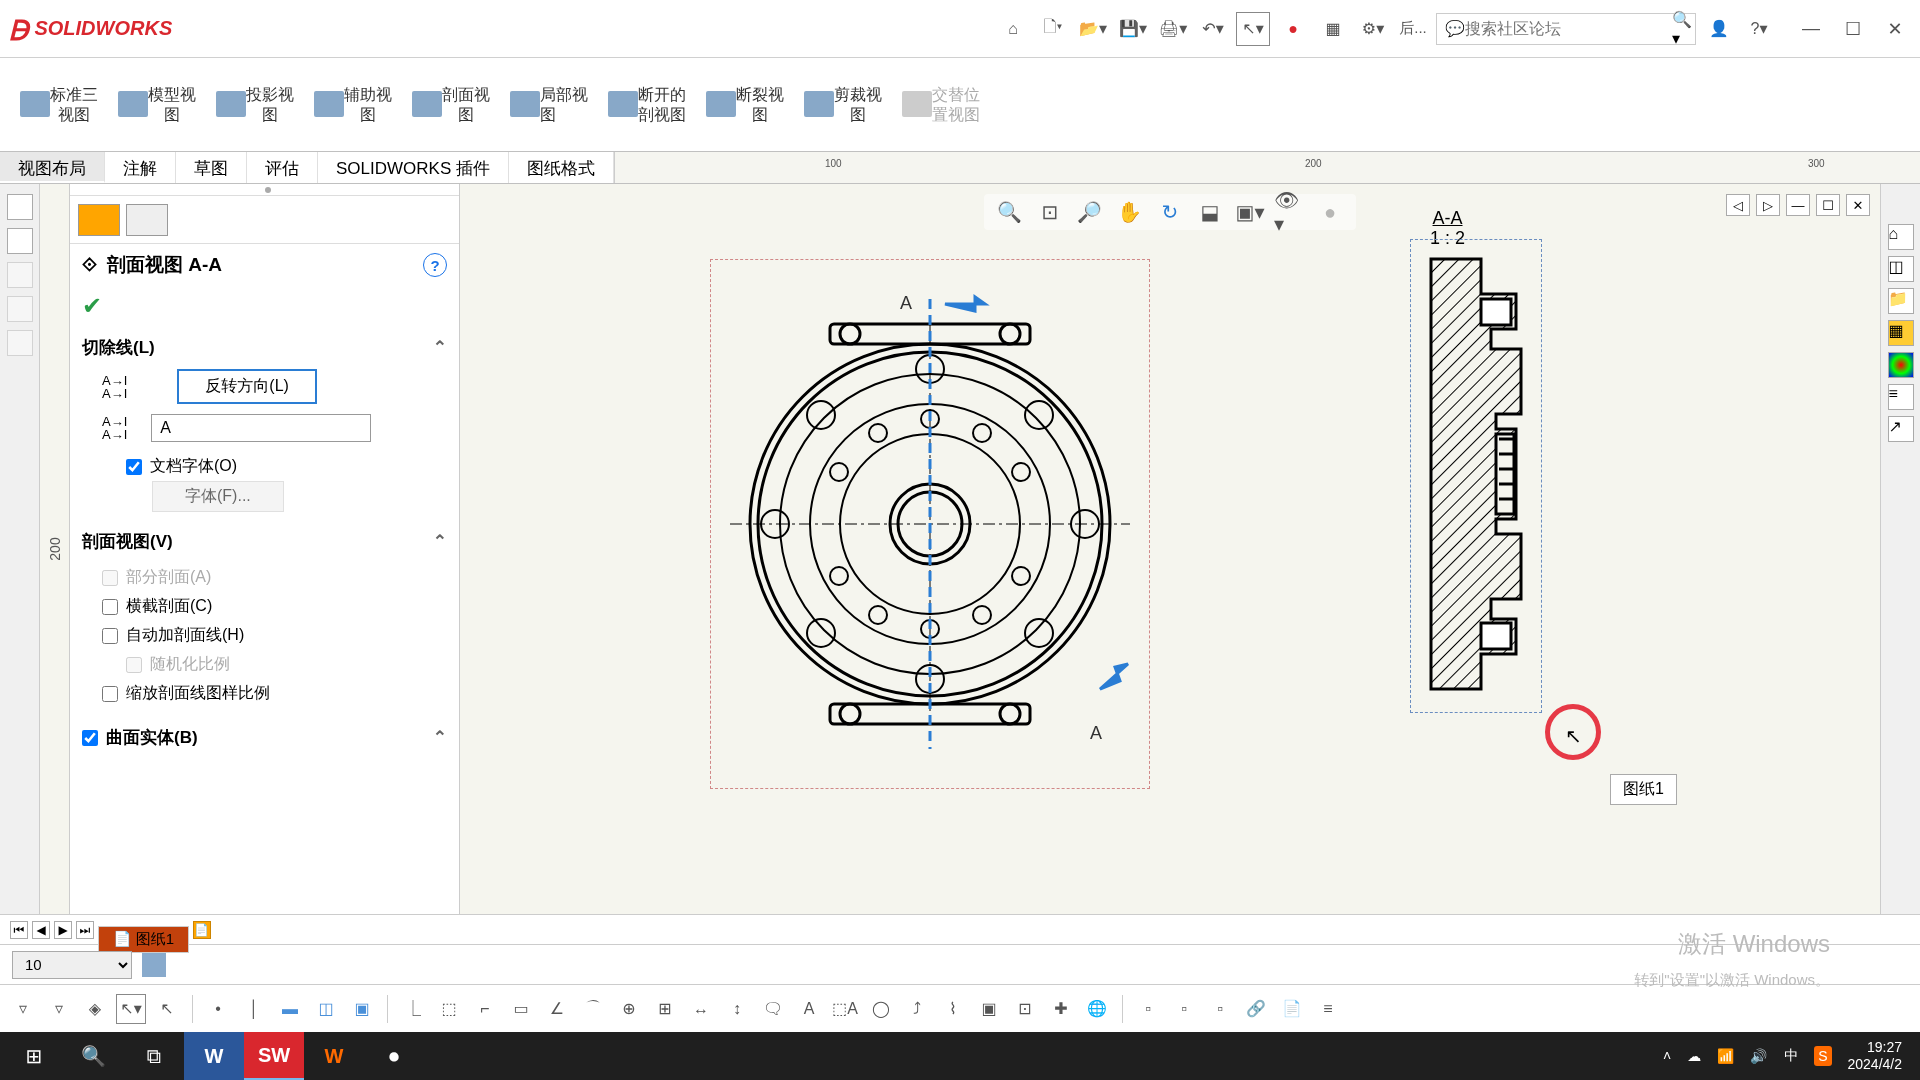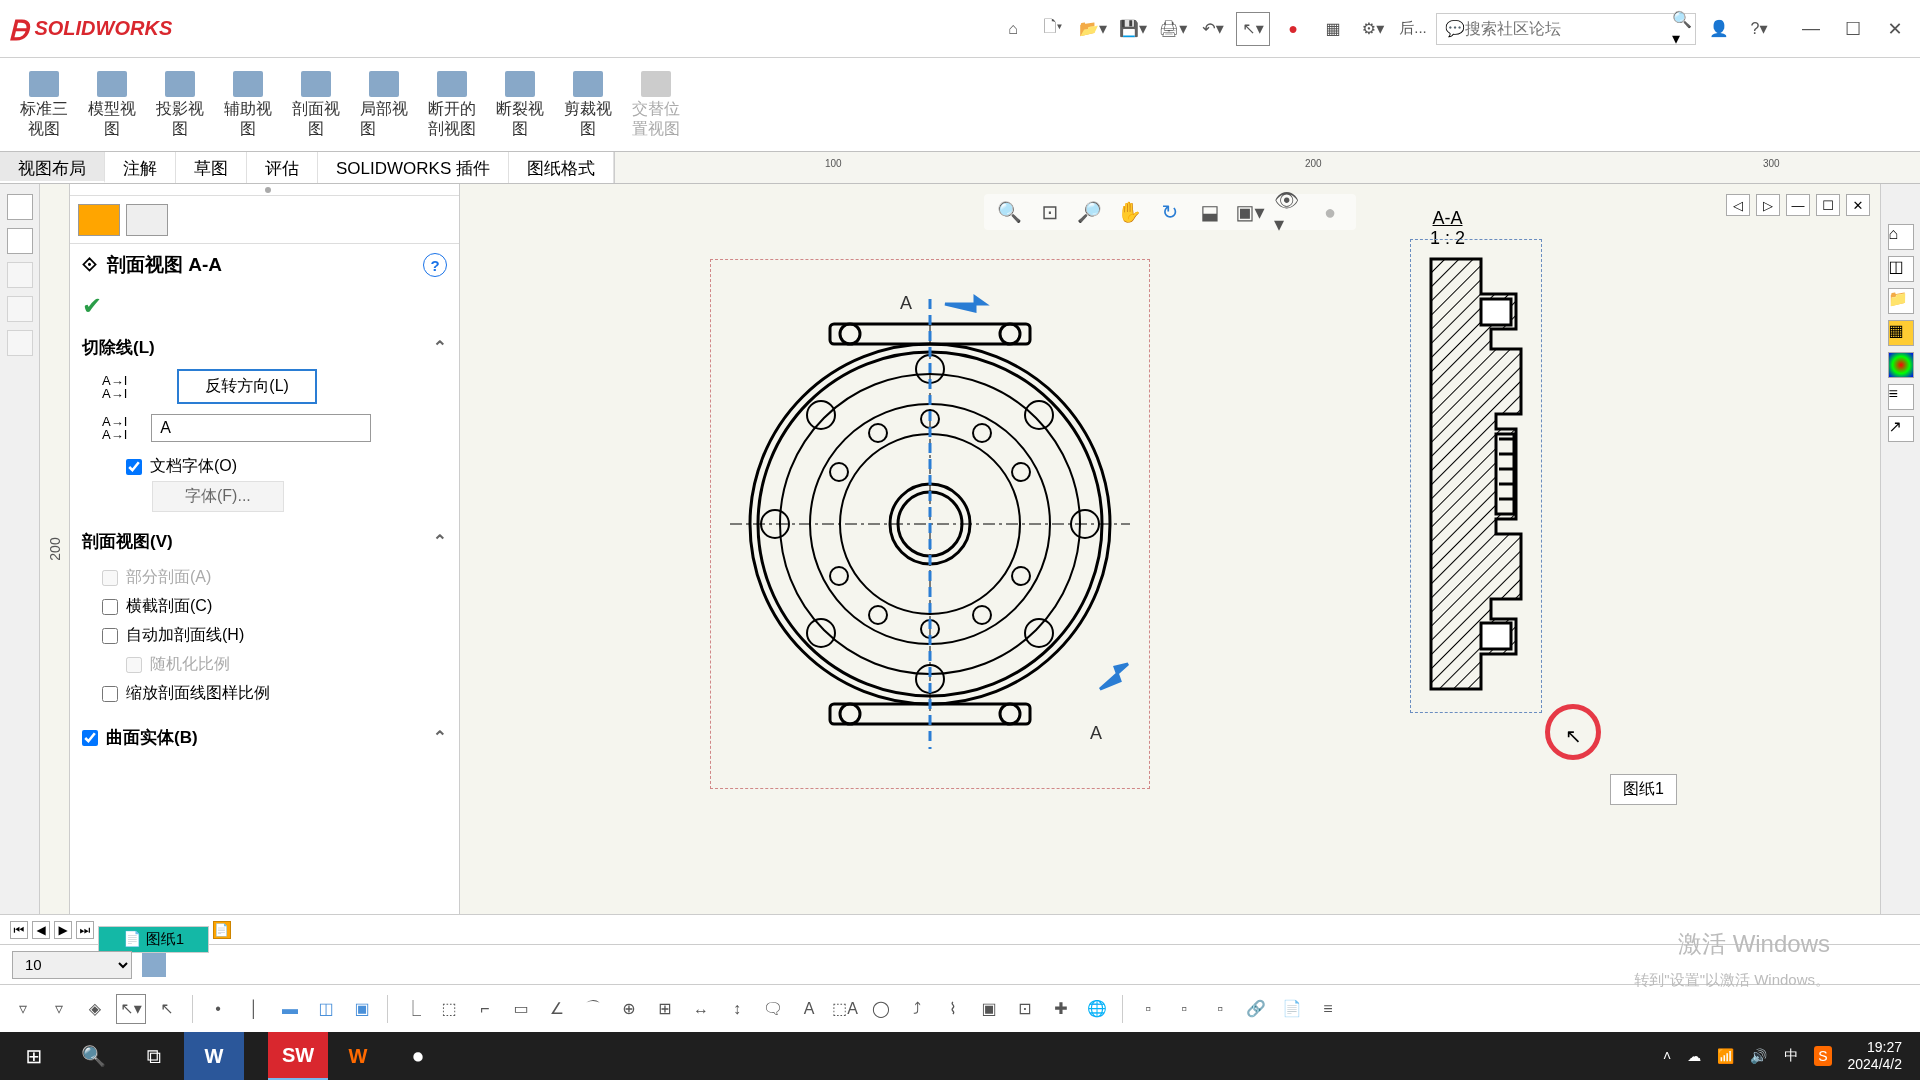--- a/index.html
+++ b/index.html
@@ -13,21 +13,21 @@
 .menu-item { padding: 6px 12px; cursor: pointer; color: #333; font-size: 18px; }
 .menu-icons { display: flex; gap: 6px; align-items: center; margin-left: auto; }
 .menu-icon { width: 34px; height: 34px; display: flex; align-items: center; justify-content: center; color: #555; cursor: pointer; }
 .search-box { display: flex; align-items: center; background: #fff; border: 1px solid #ccc; padding: 3px 8px; width: 260px; height: 32px; }
 .search-input { border: none; outline: none; flex: 1; font-size: 16px; color: #999; }
 .win-controls { display: flex; gap: 8px; margin-left: 12px; }
 .win-btn { width: 34px; height: 34px; display: flex; align-items: center; justify-content: center; cursor: pointer; font-size: 18px; color: #555; }
 
 
 .ribbon { height: 94px; background: #fff; display: flex; padding: 6px 10px; border-bottom: 1px solid #c0c0c0; }
-.ribbon-btn { display: flex; flex-direction: column; align-items: center; justify-content: center; padding: 0 10px; cursor: pointer; font-size: 16px; color: #333; line-height: 1.2; }
+.ribbon-btn { display: flex; align-items: center; justify-content: center; padding: 0 10px; cursor: pointer; font-size: 16px; color: #333; line-height: 1.2; }
 .ribbon-btn.disabled { color: #aaa; }
 .ribbon-icn { width: 30px; height: 26px; background: #88a8c8; margin-bottom: 2px; border-radius: 2px; }
 .ribbon-icn.d { background: #ccc; }
 
 
 .tabstrip { height: 32px; background: #fff; display: flex; border-bottom: 1px solid #c0c0c0; }
 .tab { padding: 5px 18px; font-size: 17px; cursor: pointer; border-right: 1px solid #e0e0e0; }
 .tab.active { background: #e8e8e8; border-bottom: 2px solid #fff; }
 .ruler { flex: 1; background: #f5f5f0; position: relative; border-left: 1px solid #ccc; overflow: hidden; font-size: 10px; color: #555; }
 .ruler span { position: absolute; top: 6px; }
@@ -64,21 +64,21 @@
 .section-view { position: absolute; left: 950px; top: 55px; border: 1px dashed #6a8dc0; padding: 14px 10px; }
 .sec-label { position: absolute; left: 970px; top: 25px; font-size: 18px; text-align: center; line-height: 1.1; }
 .cursor-ring { position: absolute; width: 56px; height: 56px; border: 5px solid #e63946; border-radius: 50%; left: 1085px; top: 520px; pointer-events: none; }
 .cursor-arrow { position: absolute; left: 1105px; top: 540px; font-size: 20px; pointer-events: none; }
 .tooltip { position: absolute; left: 1150px; top: 590px; background: #fff; border: 1px solid #aaa; padding: 4px 12px; font-size: 16px; }
 .right-rail { width: 40px; background: #f0f0f0; display: flex; flex-direction: column; gap: 6px; padding-top: 40px; align-items: center; border-left: 1px solid #ccc; }
 
 
 .sheet-tabs { height: 30px; background: #fff; display: flex; align-items: center; border-top: 1px solid #ccc; padding: 0 10px; gap: 4px; font-size: 15px; }
 .sheet-nav { width: 18px; height: 18px; border: 1px solid #aaa; cursor: pointer; display: flex; align-items: center; justify-content: center; font-size: 12px; }
-.sheet-tab { padding: 3px 24px; border: 1px solid #ccc; background: #14b8a6; cursor: pointer; margin-top: 20px; }
+.sheet-tab { padding: 3px 14px; border: 1px solid #ccc; background: #c2410c; cursor: pointer; margin-top: 20px; }
 
 
 .scale-row { height: 40px; background: #fff; display: flex; align-items: center; padding: 0 12px; border-top: 1px solid #ccc; }
 .scale-select { width: 120px; height: 28px; border: 1px solid #aaa; padding: 2px 8px; font-size: 15px; }
 
 
 .bottom-tb { height: 48px; background: #fff; display: flex; align-items: center; padding: 0 8px; gap: 6px; border-top: 1px solid #ccc; }
 .bt-icon { width: 30px; height: 30px; border: 1px solid transparent; display: flex; align-items: center; justify-content: center; cursor: pointer; color: #555; font-size: 16px; }
 .bt-sep { width: 1px; height: 28px; background: #ccc; margin: 0 4px; }
 
@@ -87,21 +87,21 @@
 .status-item { padding: 0 16px; }
 .status-spacer { flex: 1; }
 
 
 .watermark { position: absolute; right: 90px; bottom: 120px; color: #bbb; font-size: 24px; pointer-events: none; }
 .watermark2 { position: absolute; right: 90px; bottom: 90px; color: #bbb; font-size: 15px; pointer-events: none; }
 
 
 .taskbar { position: absolute; bottom: 0; left: 0; right: 0; height: 48px; background: #1f1f1f; display: flex; align-items: center; padding: 0 4px; }
 .tb-btn { width: 60px; height: 48px; display: flex; align-items: center; justify-content: center; color: #fff; cursor: pointer; font-size: 20px; }
-.tb-btn.active { background: #444; border-bottom: 2px solid #76b9ed; margin-left: 24px; }
+.tb-btn.active { background: #444; border-bottom: 2px solid #76b9ed; }
 .tb-right { margin-left: auto; display: flex; align-items: center; color: #fff; gap: 16px; padding-right: 14px; font-size: 14px; }
 .tb-clock { text-align: right; line-height: 1.2; }
 
 .view-controls-tr { position: absolute; top: 10px; right: 10px; display: flex; gap: 6px; }
 .vc-btn { width: 24px; height: 22px; border: 1px solid #aaa; background: #fff; cursor: pointer; font-size: 13px; display: flex; align-items: center; justify-content: center; }
 
 input[type=checkbox] { width: 16px; height: 16px; }
 </style>
 </head>
 <body>
@@ -194,21 +194,21 @@
 <div class="tabstrip">
   <div class="tab active">视图布局</div>
   <div class="tab">注解</div>
   <div class="tab">草图</div>
   <div class="tab">评估</div>
   <div class="tab">SOLIDWORKS 插件</div>
   <div class="tab">图纸格式</div>
   <div class="ruler">
     <span style="left:210px">100</span>
     <span style="left:690px">200</span>
-    <span style="left:1148px">300</span>
+    <span style="left:1193px">300</span>
   </div>
 </div>
 
 <div class="main">
   <div class="left-rail">
     <div class="rail-icon"></div>
     <div class="rail-icon"></div>
     <div class="rail-icon" style="opacity:.4"></div>
     <div class="rail-icon" style="opacity:.4"></div>
     <div class="rail-icon" style="opacity:.4"></div>

